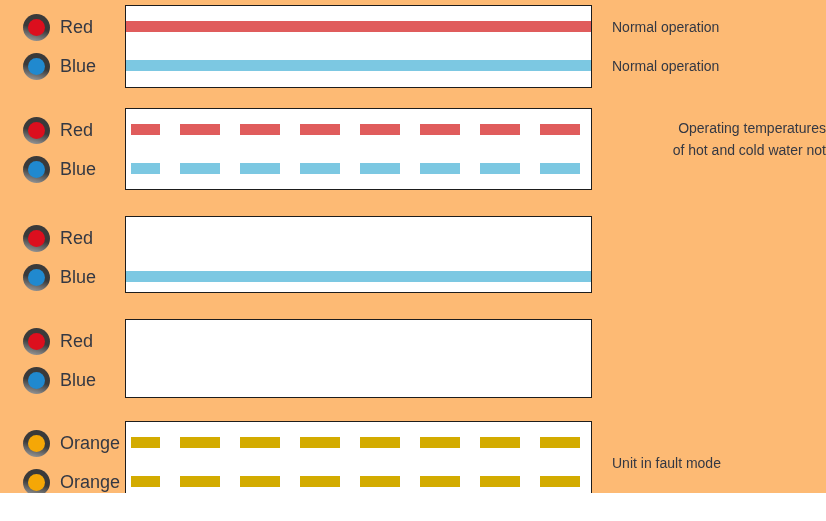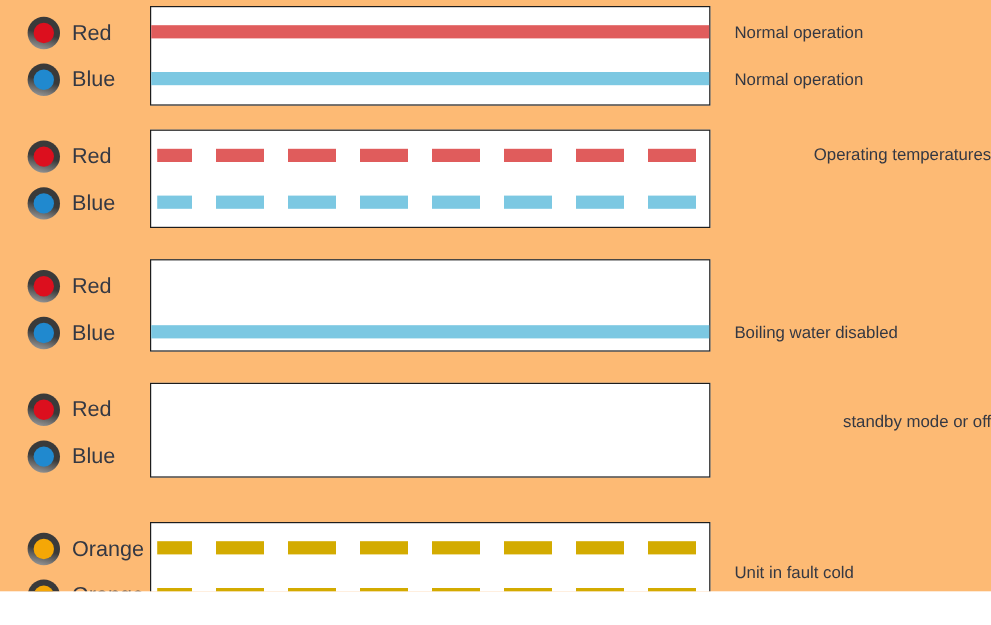--- a/index.html
+++ b/index.html
@@ -9,21 +9,21 @@
   }
   html,body{margin:0;padding:0;background:#fff;}
   body{font-family:"Liberation Sans", sans-serif;}
   #stage{position:relative;width:826px;height:493px;background:#fdba74;overflow:hidden;}
 
   .row{position:absolute;left:0;width:826px;}
   .row1{top:5px;height:83px;}
   .row2{top:108px;height:82px;}
   .row3{top:216px;height:77px;}
   .row4{top:319px;height:79px;}
-  .row5{top:435px;height:84px;text-decoration:underline;}
+  .row5{top:421px;height:84px;text-decoration:underline;}
 
   .led-group{position:absolute;left:23px;display:flex;align-items:center;height:28px;}
   .lpos1{top:8px;}
   .lpos2{top:47px;justify-content:space-between;}
   .led{position:relative;display:inline-block;width:27px;height:27px;border-radius:50%;
        background:linear-gradient(195deg,#3a3a3a 52%,#aaaaaa 102%);flex:0 0 27px;}
   .led-core{position:absolute;inset:5px;border-radius:50%;}
   .core-red{background:var(--led-red);}
   .core-blue{background:var(--led-blue);}
   .core-orange{background:var(--led-orange);}
@@ -85,74 +85,73 @@
           <span class="led-core core-blue"></span>
         </span>
       <span class="led-label">Blue</span>
     </div>
     <div class="signal-box">
       <div class="sline pos1 dashed dash-red"></div>
       <div class="sline pos2 dashed dash-blue"></div>
     </div>
     <div class="desc d-top9">
       <div>Operating temperatures</div>
+      <div>of hot and cold water not</div>
     </div>
   </div>
 
   <div class="row row3">
     <div class="led-group lpos1">
       <span class="led">
           <span class="led-core core-red"></span>
         </span>
       <span class="led-label">Red</span>
     </div>
     <div class="led-group lpos2">
       <span class="led">
           <span class="led-core core-blue"></span>
         </span>
       <span class="led-label">Blue</span>
     </div>
     <div class="signal-box">
       <div class="sline pos2" style="background:var(--blue)"></div>
     </div>
-    <div class="desc d-b">Boiling water disabled</div>
   </div>
 
   <div class="row row4">
     <div class="led-group lpos1">
       <span class="led">
           <span class="led-core core-red"></span>
         </span>
       <span class="led-label">Red</span>
     </div>
     <div class="led-group lpos2">
       <span class="led">
           <span class="led-core core-blue"></span>
         </span>
       <span class="led-label">Blue</span>
     </div>
     <div class="signal-box"></div>
     <div class="desc d-top21">
-      <div>standby mode or off</div>
     </div>
   </div>
 
   <div class="row row5">
     <div class="led-group lpos1">
       <span class="led">
           <span class="led-core core-orange"></span>
         </span>
       <span class="led-label">Orange</span>
     </div>
     <div class="led-group lpos2">
       <span class="led">
           <span class="led-core core-orange"></span>
         </span>
       <span class="led-label">Orange</span>
     </div>
     <div class="signal-box">
       <div class="sline pos1 dashed dash-gold"></div>
       <div class="sline pos2 dashed dash-gold"></div>
     </div>
-    <div class="desc d-top31">Unit in fault cold</div>
+    <div class="desc d-top31">Unit in fault mode</div>
   </div>
 
 </div>
 
 </body></html>

